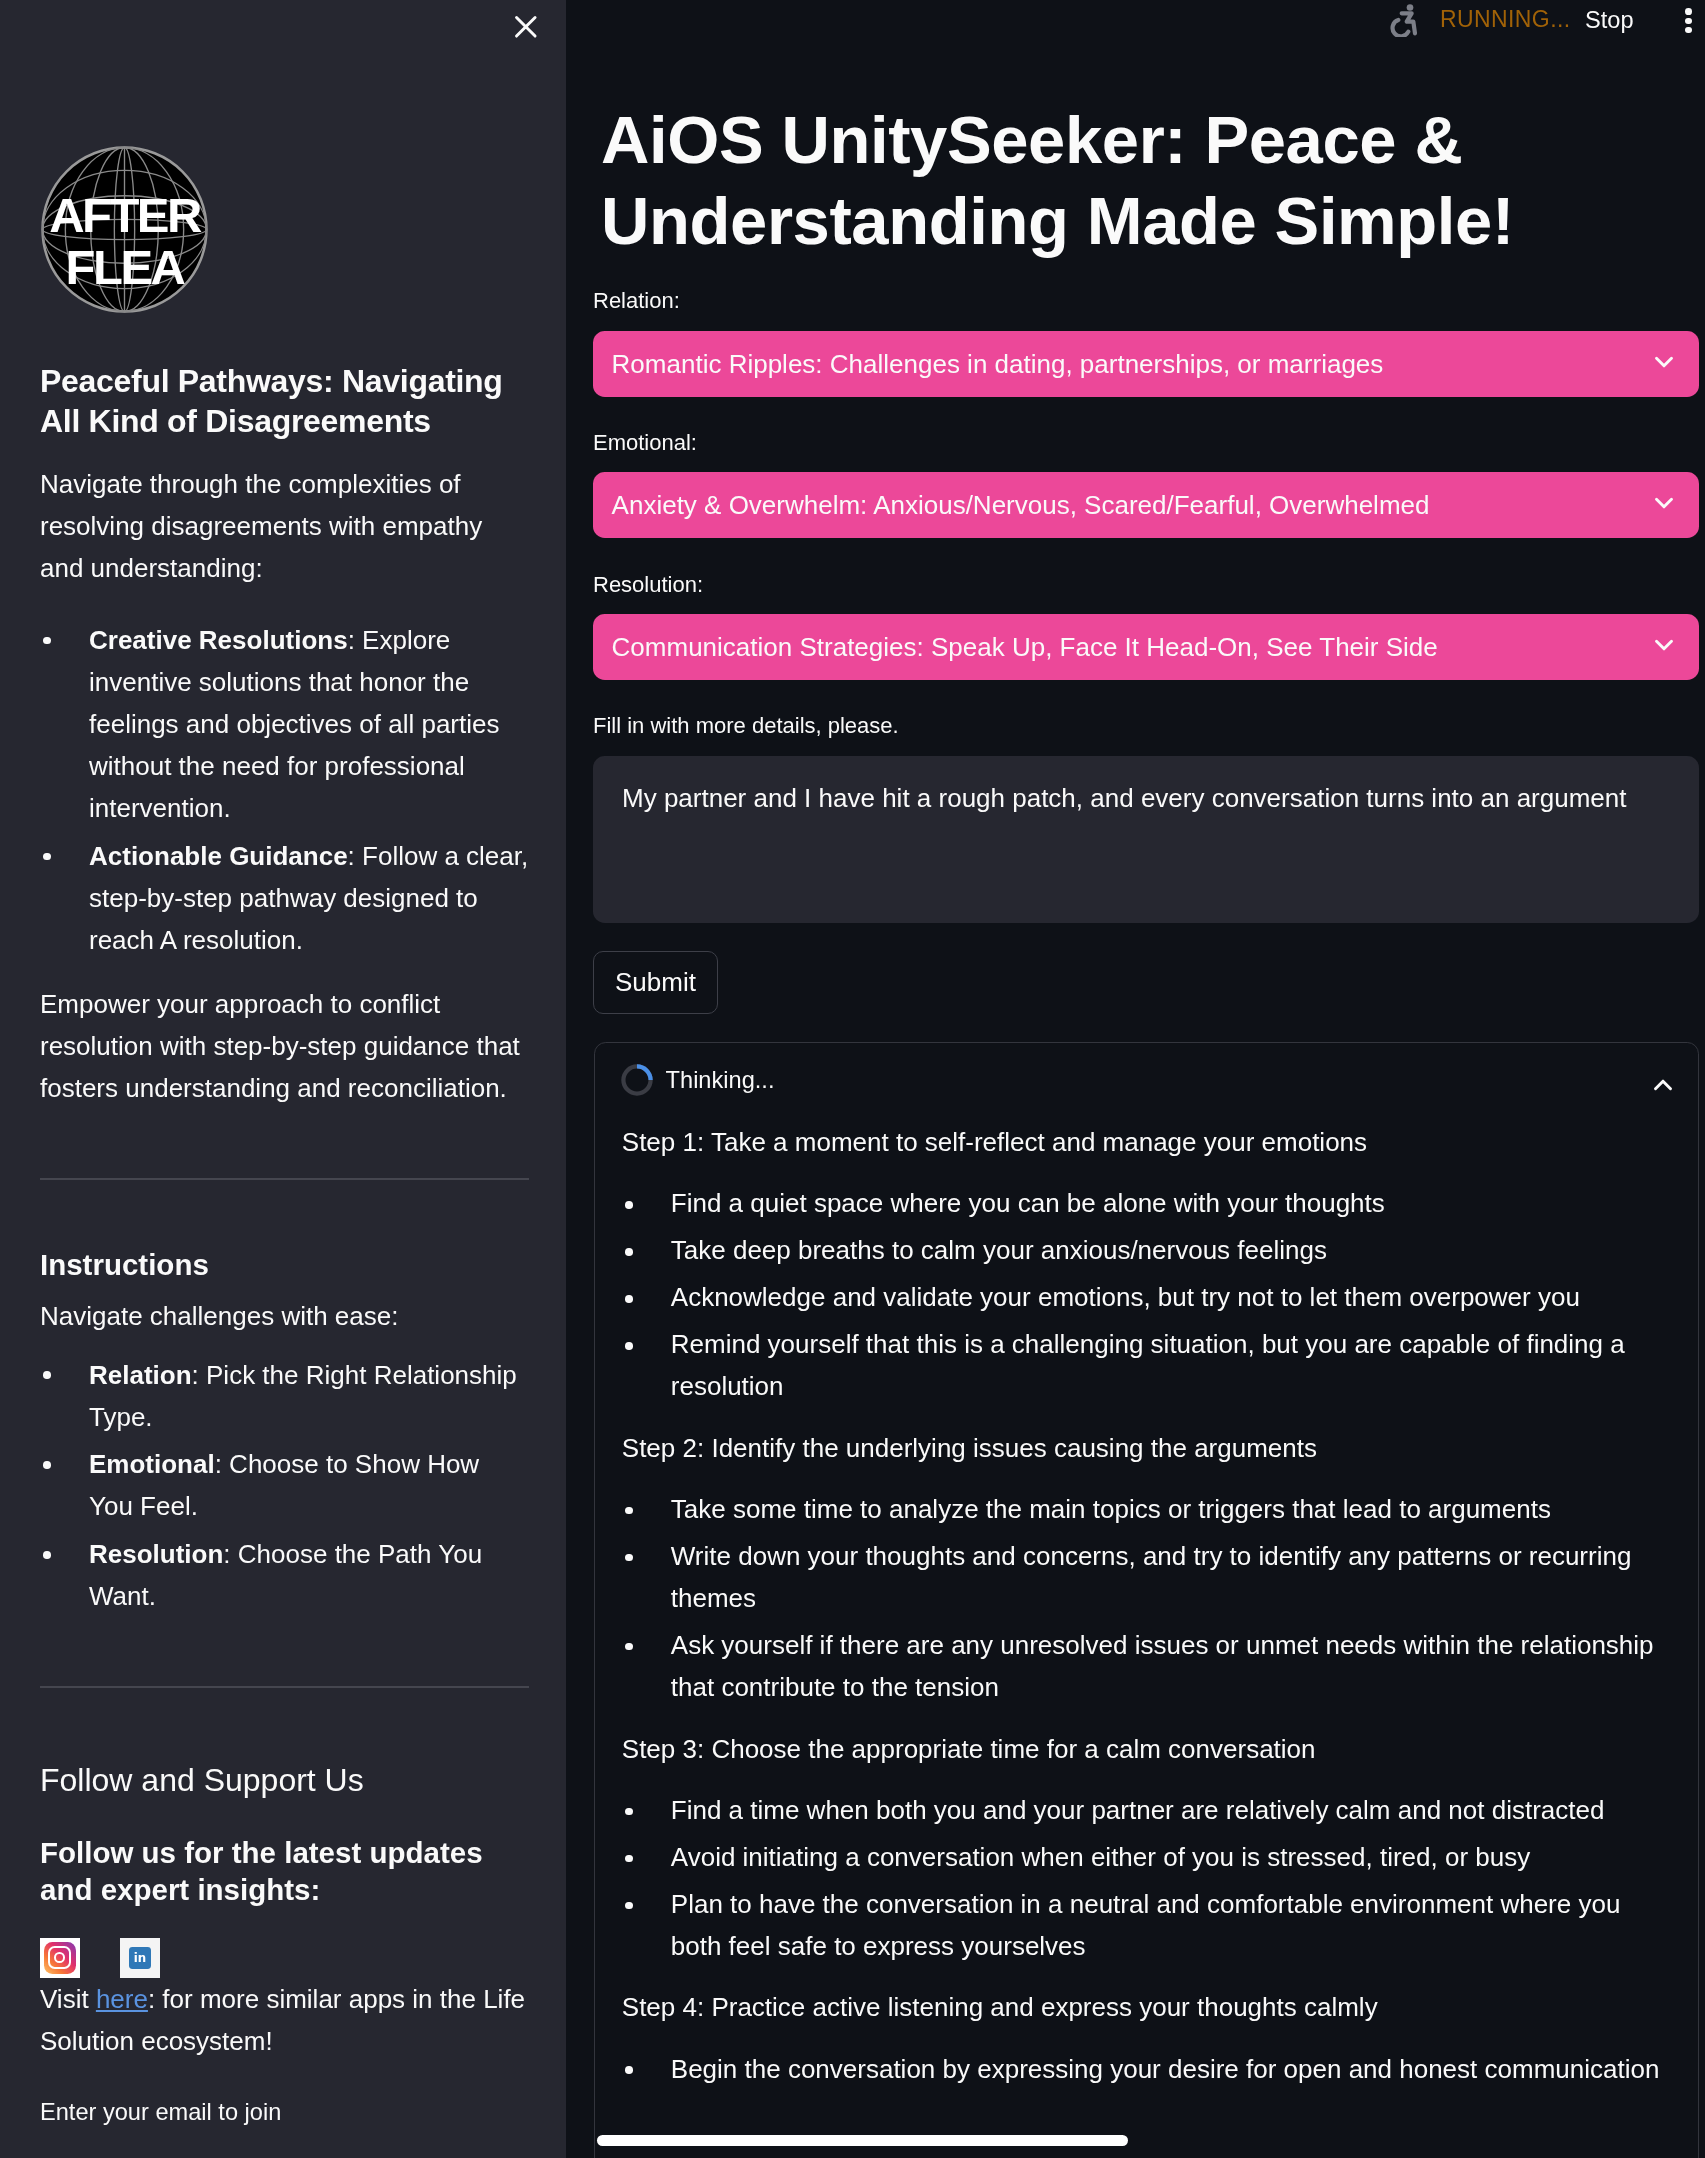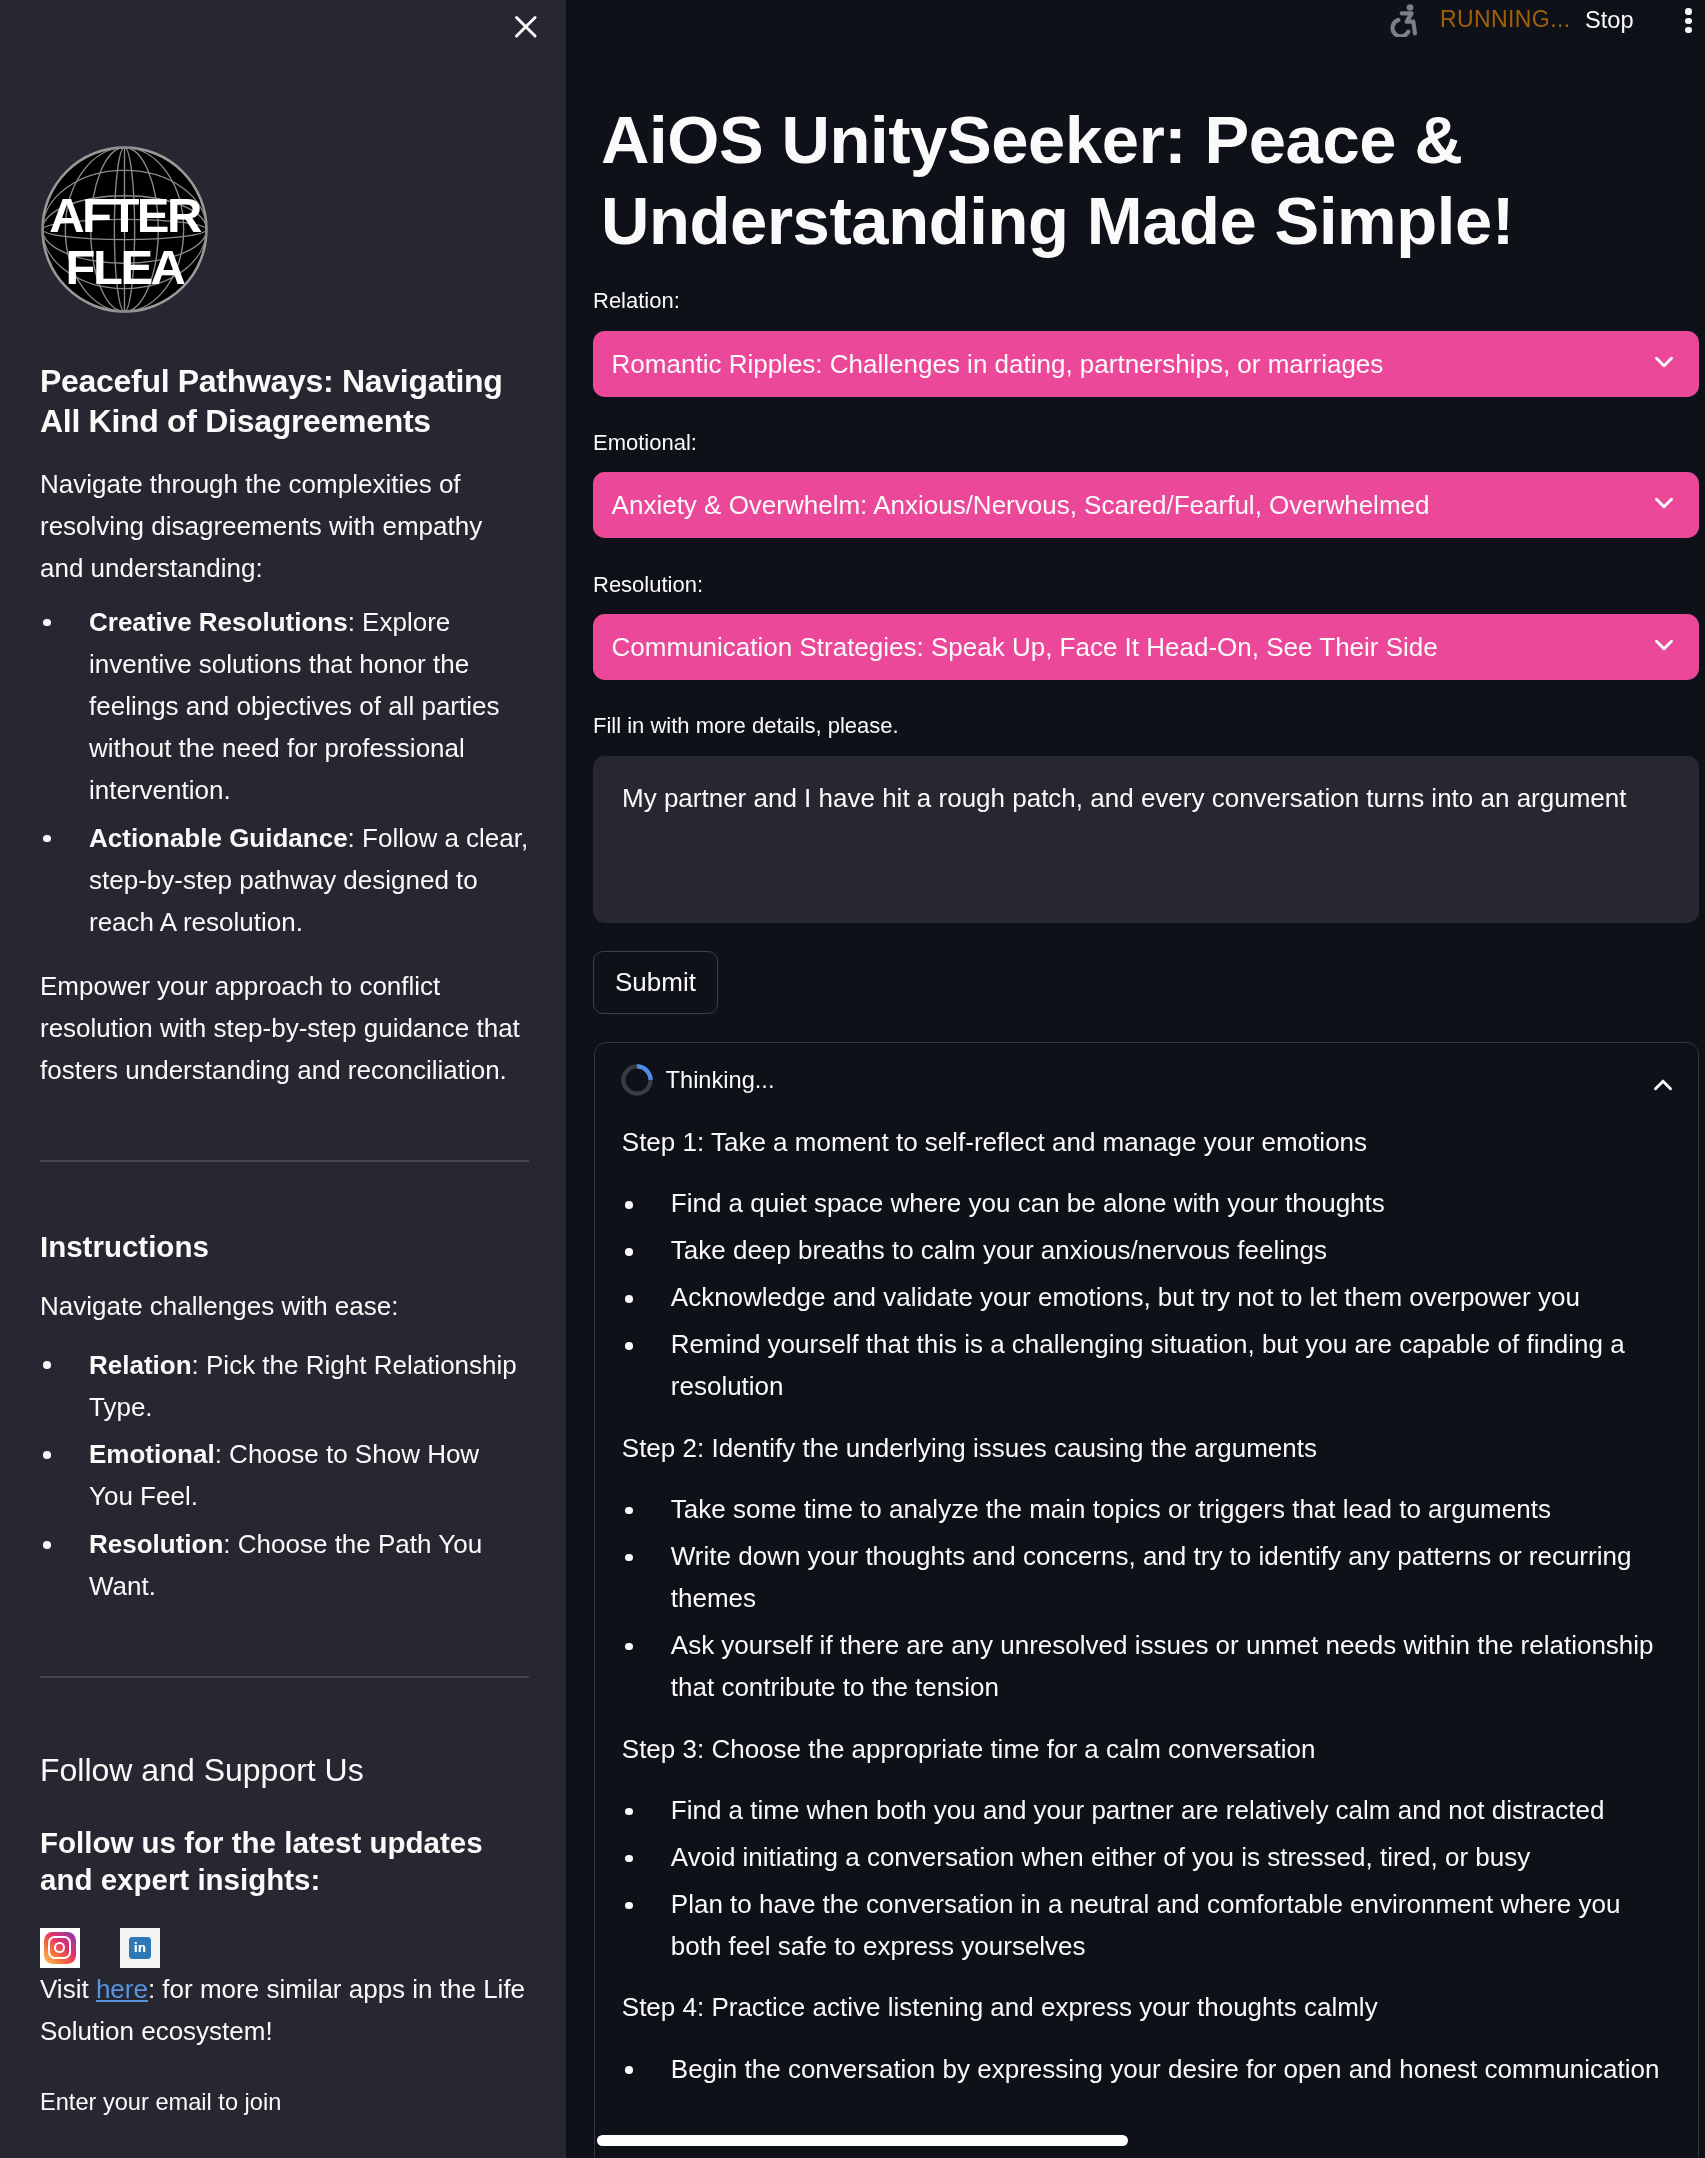--- a/index.html
+++ b/index.html
@@ -161,30 +161,30 @@
       <ellipse cx="100" cy="100" rx="97" ry="12"></ellipse>
       <line x1="100" y1="3" x2="100" y2="197"></line>
     </g>
     <text x="100" y="103" text-anchor="middle" fill="#fff" font-family="Liberation Sans, sans-serif" font-size="58" font-weight="bold" letter-spacing="-3">AFTER</text>
     <text x="100" y="165" text-anchor="middle" fill="#fff" font-family="Liberation Sans, sans-serif" font-size="58" font-weight="bold" letter-spacing="-3">FLEA</text>
   </svg>
 
   <div class="sb-content">
     <h2 class="sb-h2">Peaceful Pathways: Navigating All Kind of Disagreements</h2>
     <p class="sb-p">Navigate through the complexities of resolving disagreements with empathy and understanding:</p>
-    <ul class="sb-list" style="margin-top:12px;">
+    <ul class="sb-list" style="margin-top:30px;">
       <li><b>Creative Resolutions</b><span>: Explore inventive solutions that honor the feelings and objectives of all parties without the need for professional intervention.</span></li>
       <li><b>Actionable Guidance</b><span>: Follow a clear, step-by-step pathway designed to reach A resolution.</span></li>
     </ul>
     <p class="sb-p" style="margin-top:22px;">Empower your approach to conflict resolution with step-by-step guidance that fosters understanding and reconciliation.</p>
 
     <hr class="divider" style="margin-top:69px;">
 
     <h3 class="sb-h3" style="margin-top:66px;">Instructions</h3>
-    <p class="sb-p" style="margin-top:20px;">Navigate challenges with ease:</p>
+    <p class="sb-p" style="margin-top:12px;">Navigate challenges with ease:</p>
     <ul class="sb-list" style="margin-top:17px;">
       <li><b>Relation</b><span>: Pick the Right Relationship Type.</span></li>
       <li><b>Emotional</b><span>: Choose to Show How You Feel.</span></li>
       <li><b>Resolution</b><span>: Choose the Path You Want.</span></li>
     </ul>
 
     <hr class="divider" style="margin-top:69px;">
 
     <h3 class="sb-h3" style="margin-top:74px;font-weight:normal;font-size:32px;">Follow and Support Us</h3>
     <h3 class="sb-h3" style="margin-top:35px;font-size:29.5px;">Follow us for the latest updates and expert insights:</h3>

